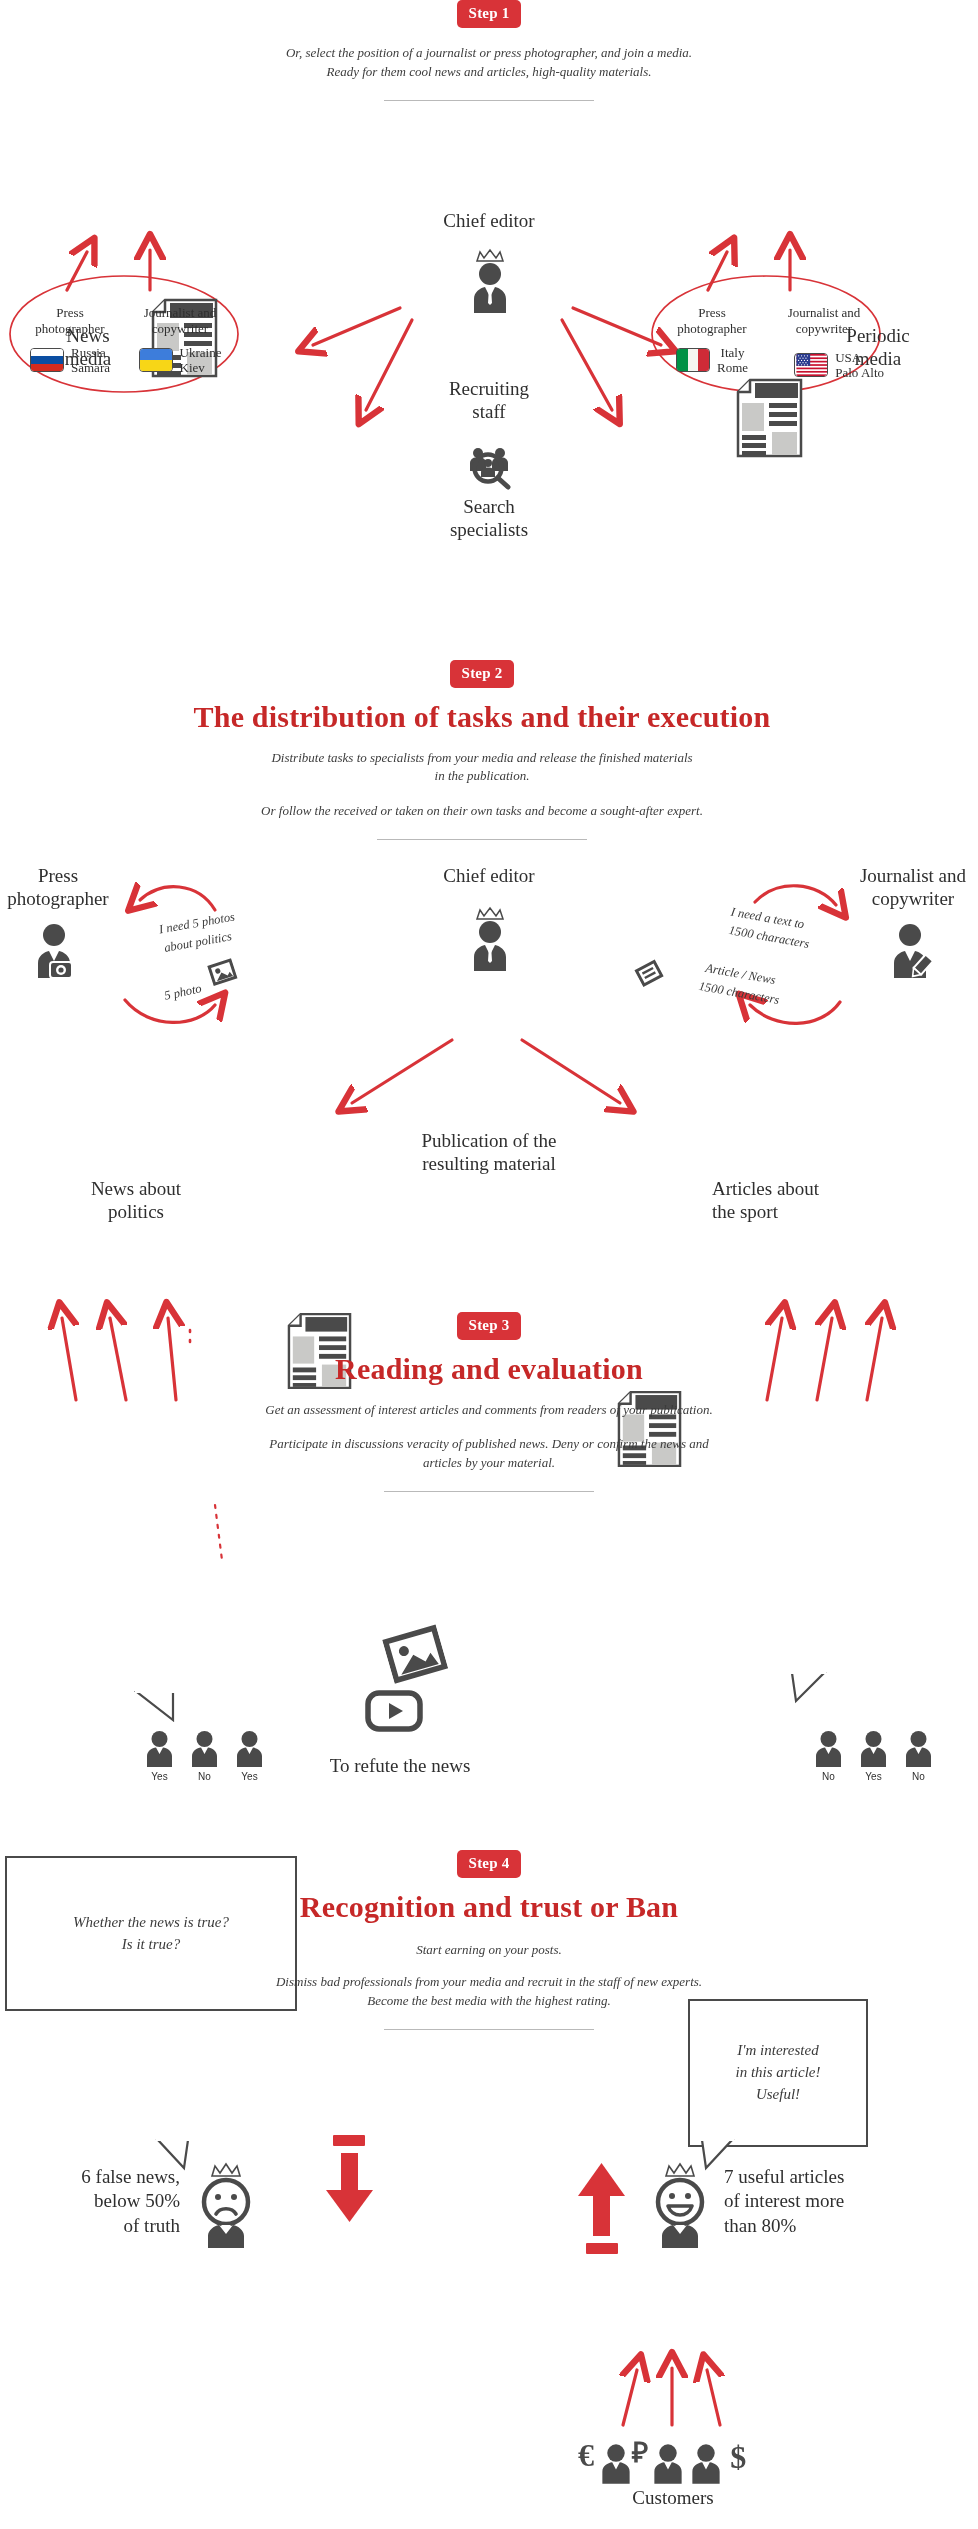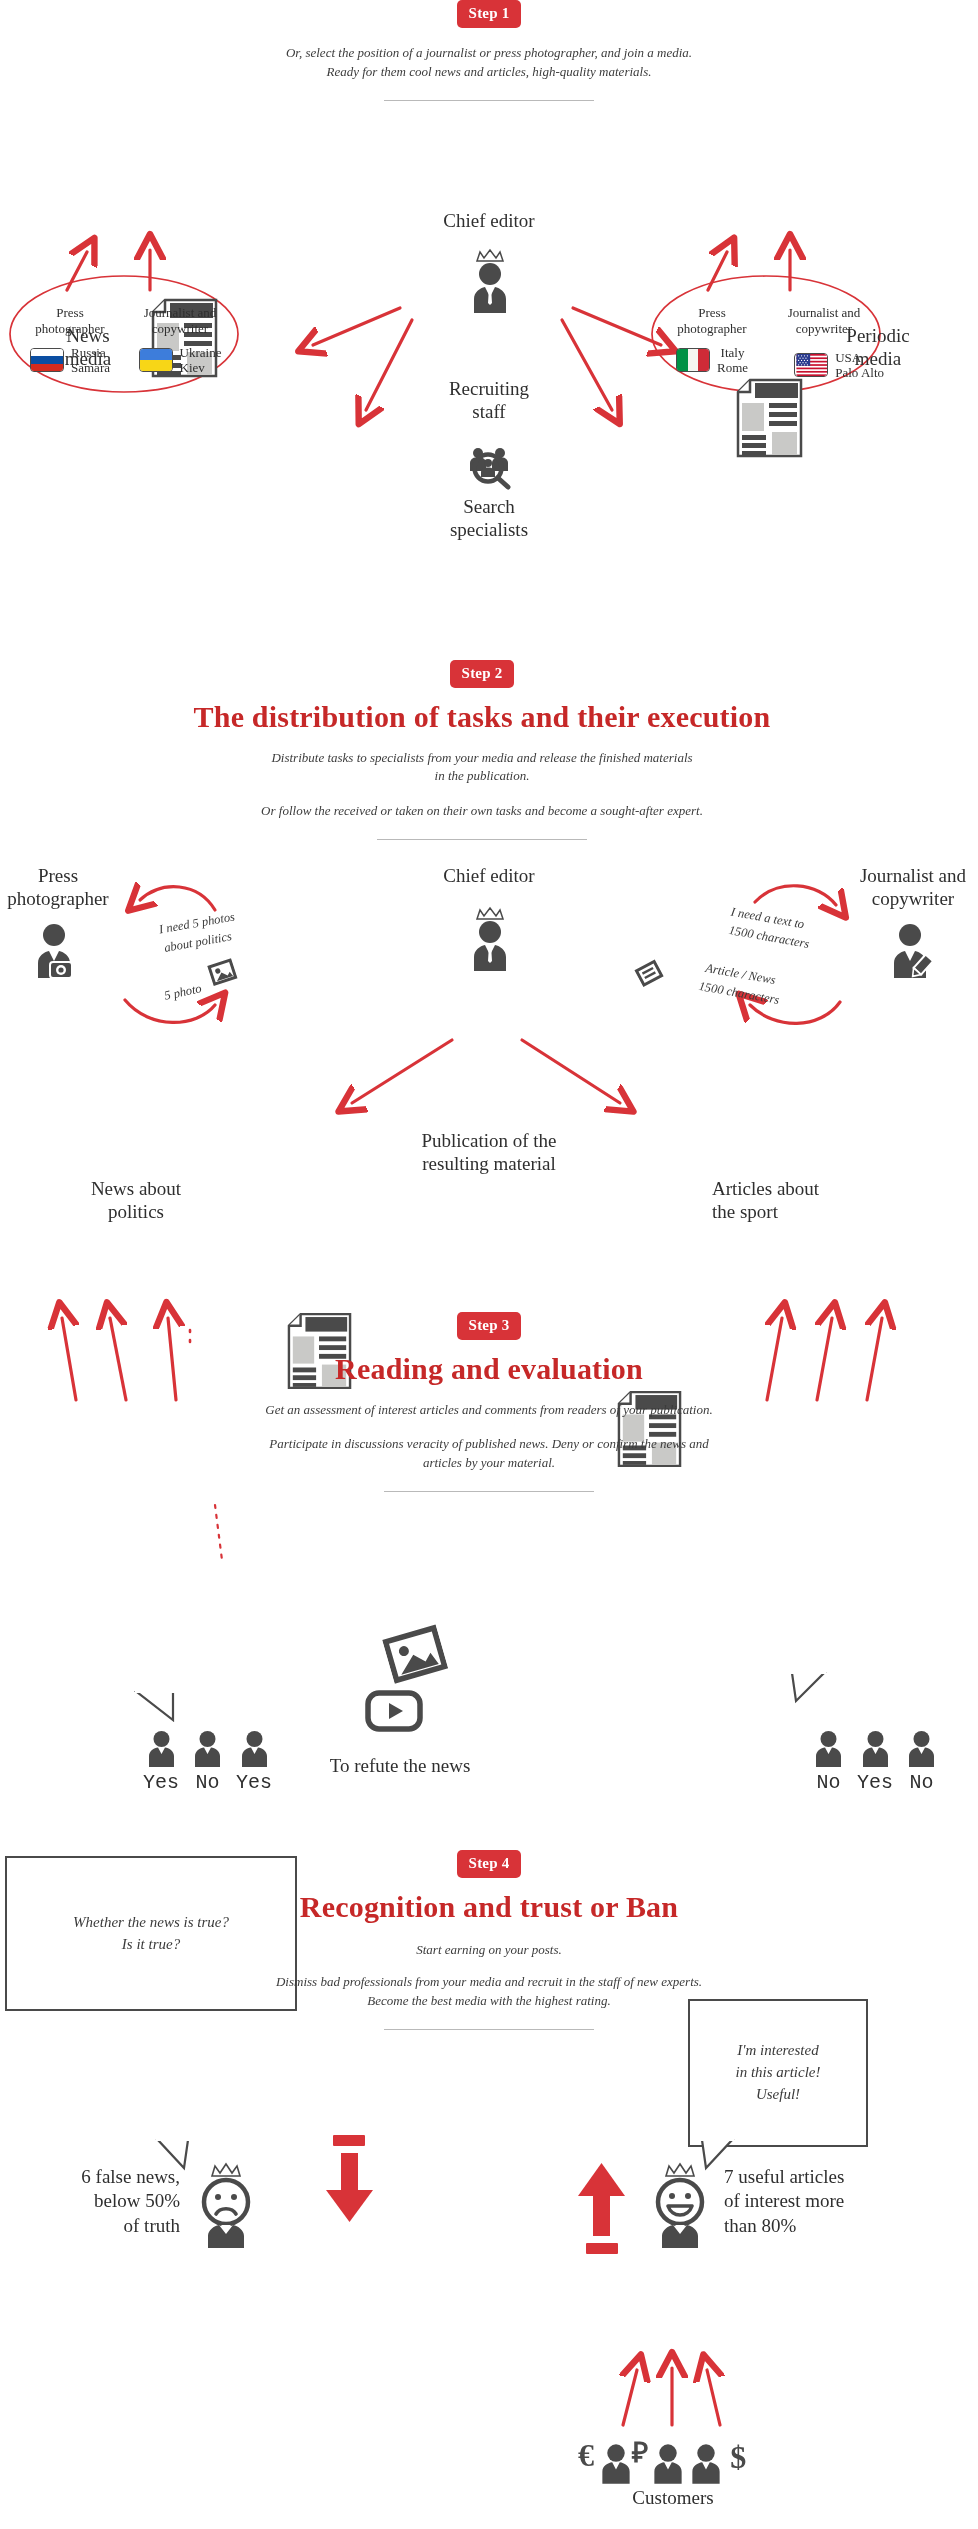--- a/index.html
+++ b/index.html
@@ -124,21 +124,21 @@
 
   
   .arrow-layer {
     position: absolute;
     left: 0; top: 0;
     width: 978px; height: 2529px;
     pointer-events: none;
   }
   .vote-row { display: flex; gap: 12px; }
   .vote { display: flex; flex-direction: column; align-items: center; }
-  .vote-label { font-family: Liberation Mono, monospace; font-size: 20px; color: #2f2f2f; margin-top: 3px; }
+  .vote-label { font-family: Liberation Sans, sans-serif; font-size: 10px; color: #2f2f2f; margin-top: 3px; }
 </style>
 </head>
 <body>
 
 <div class="page">
 
   <svg class="arrow-layer" viewBox="0 0 978 2529">
     <defs>
       <marker id="ah" markerWidth="9" markerHeight="9" refX="3" refY="4.5" orient="auto">
         <path d="M0,0.6 L7.5,4.5 L0,8.4" fill="none" stroke="#d83338" stroke-width="1.7" stroke-linecap="round" stroke-linejoin="round"></path>

